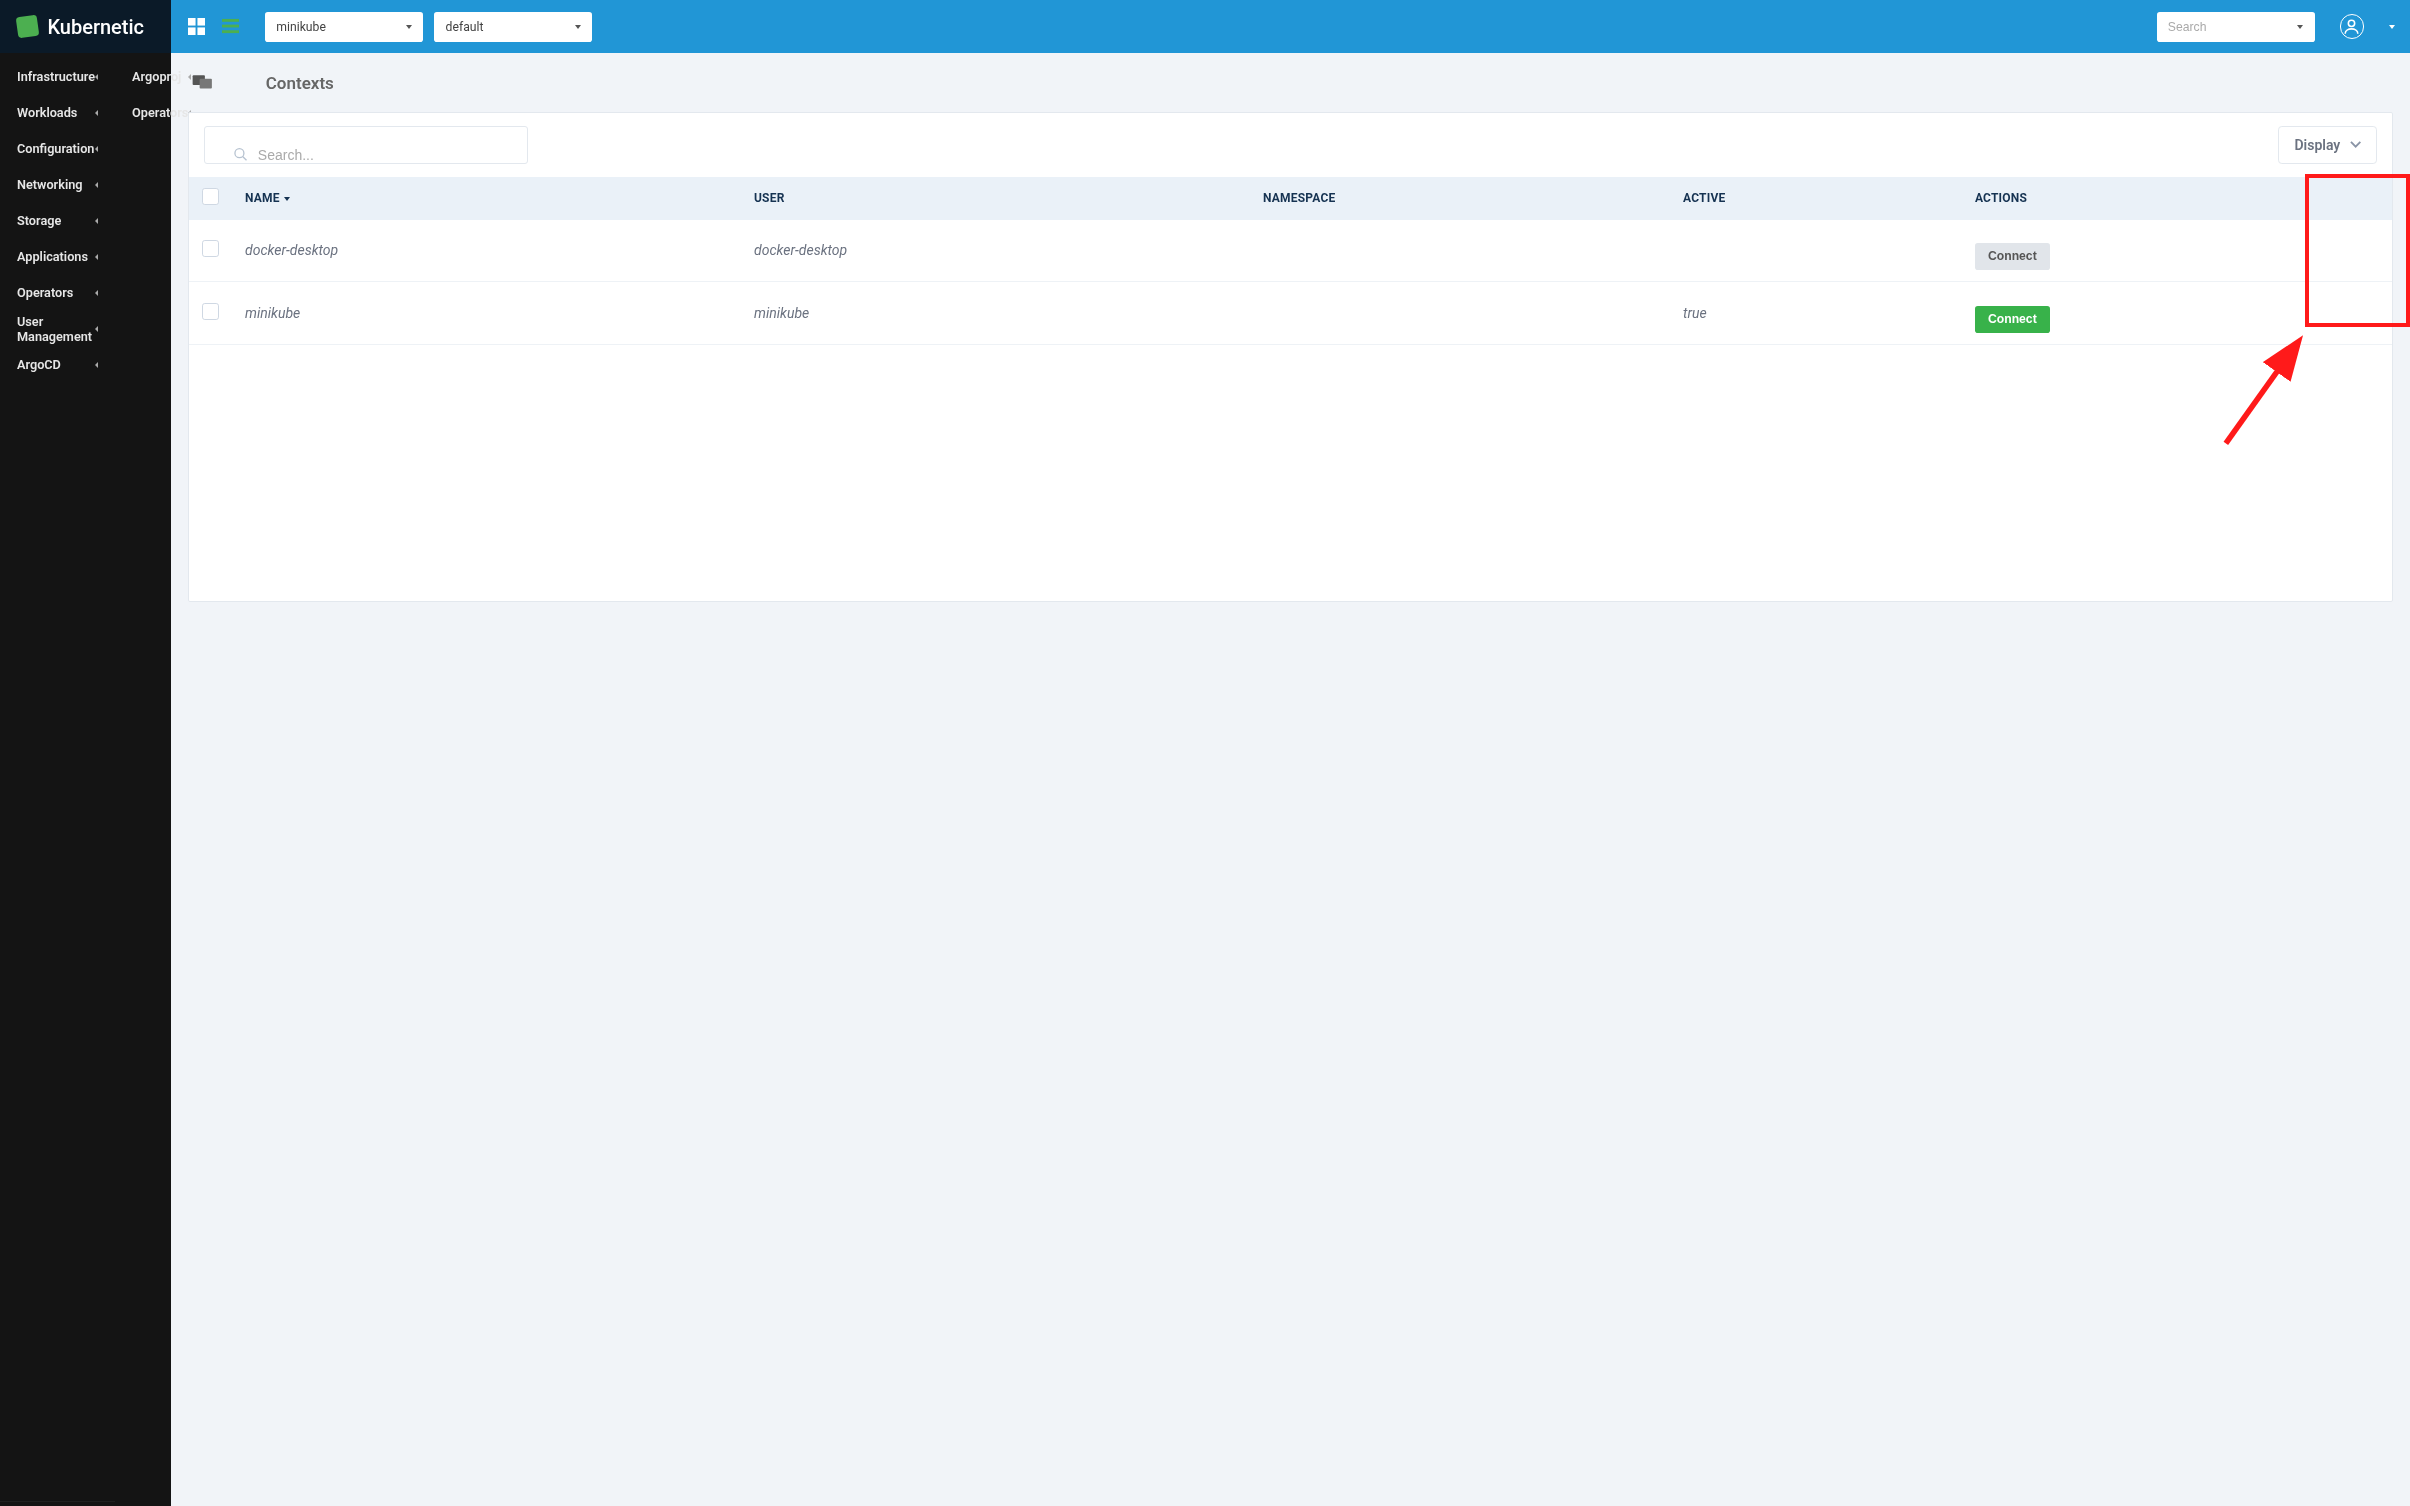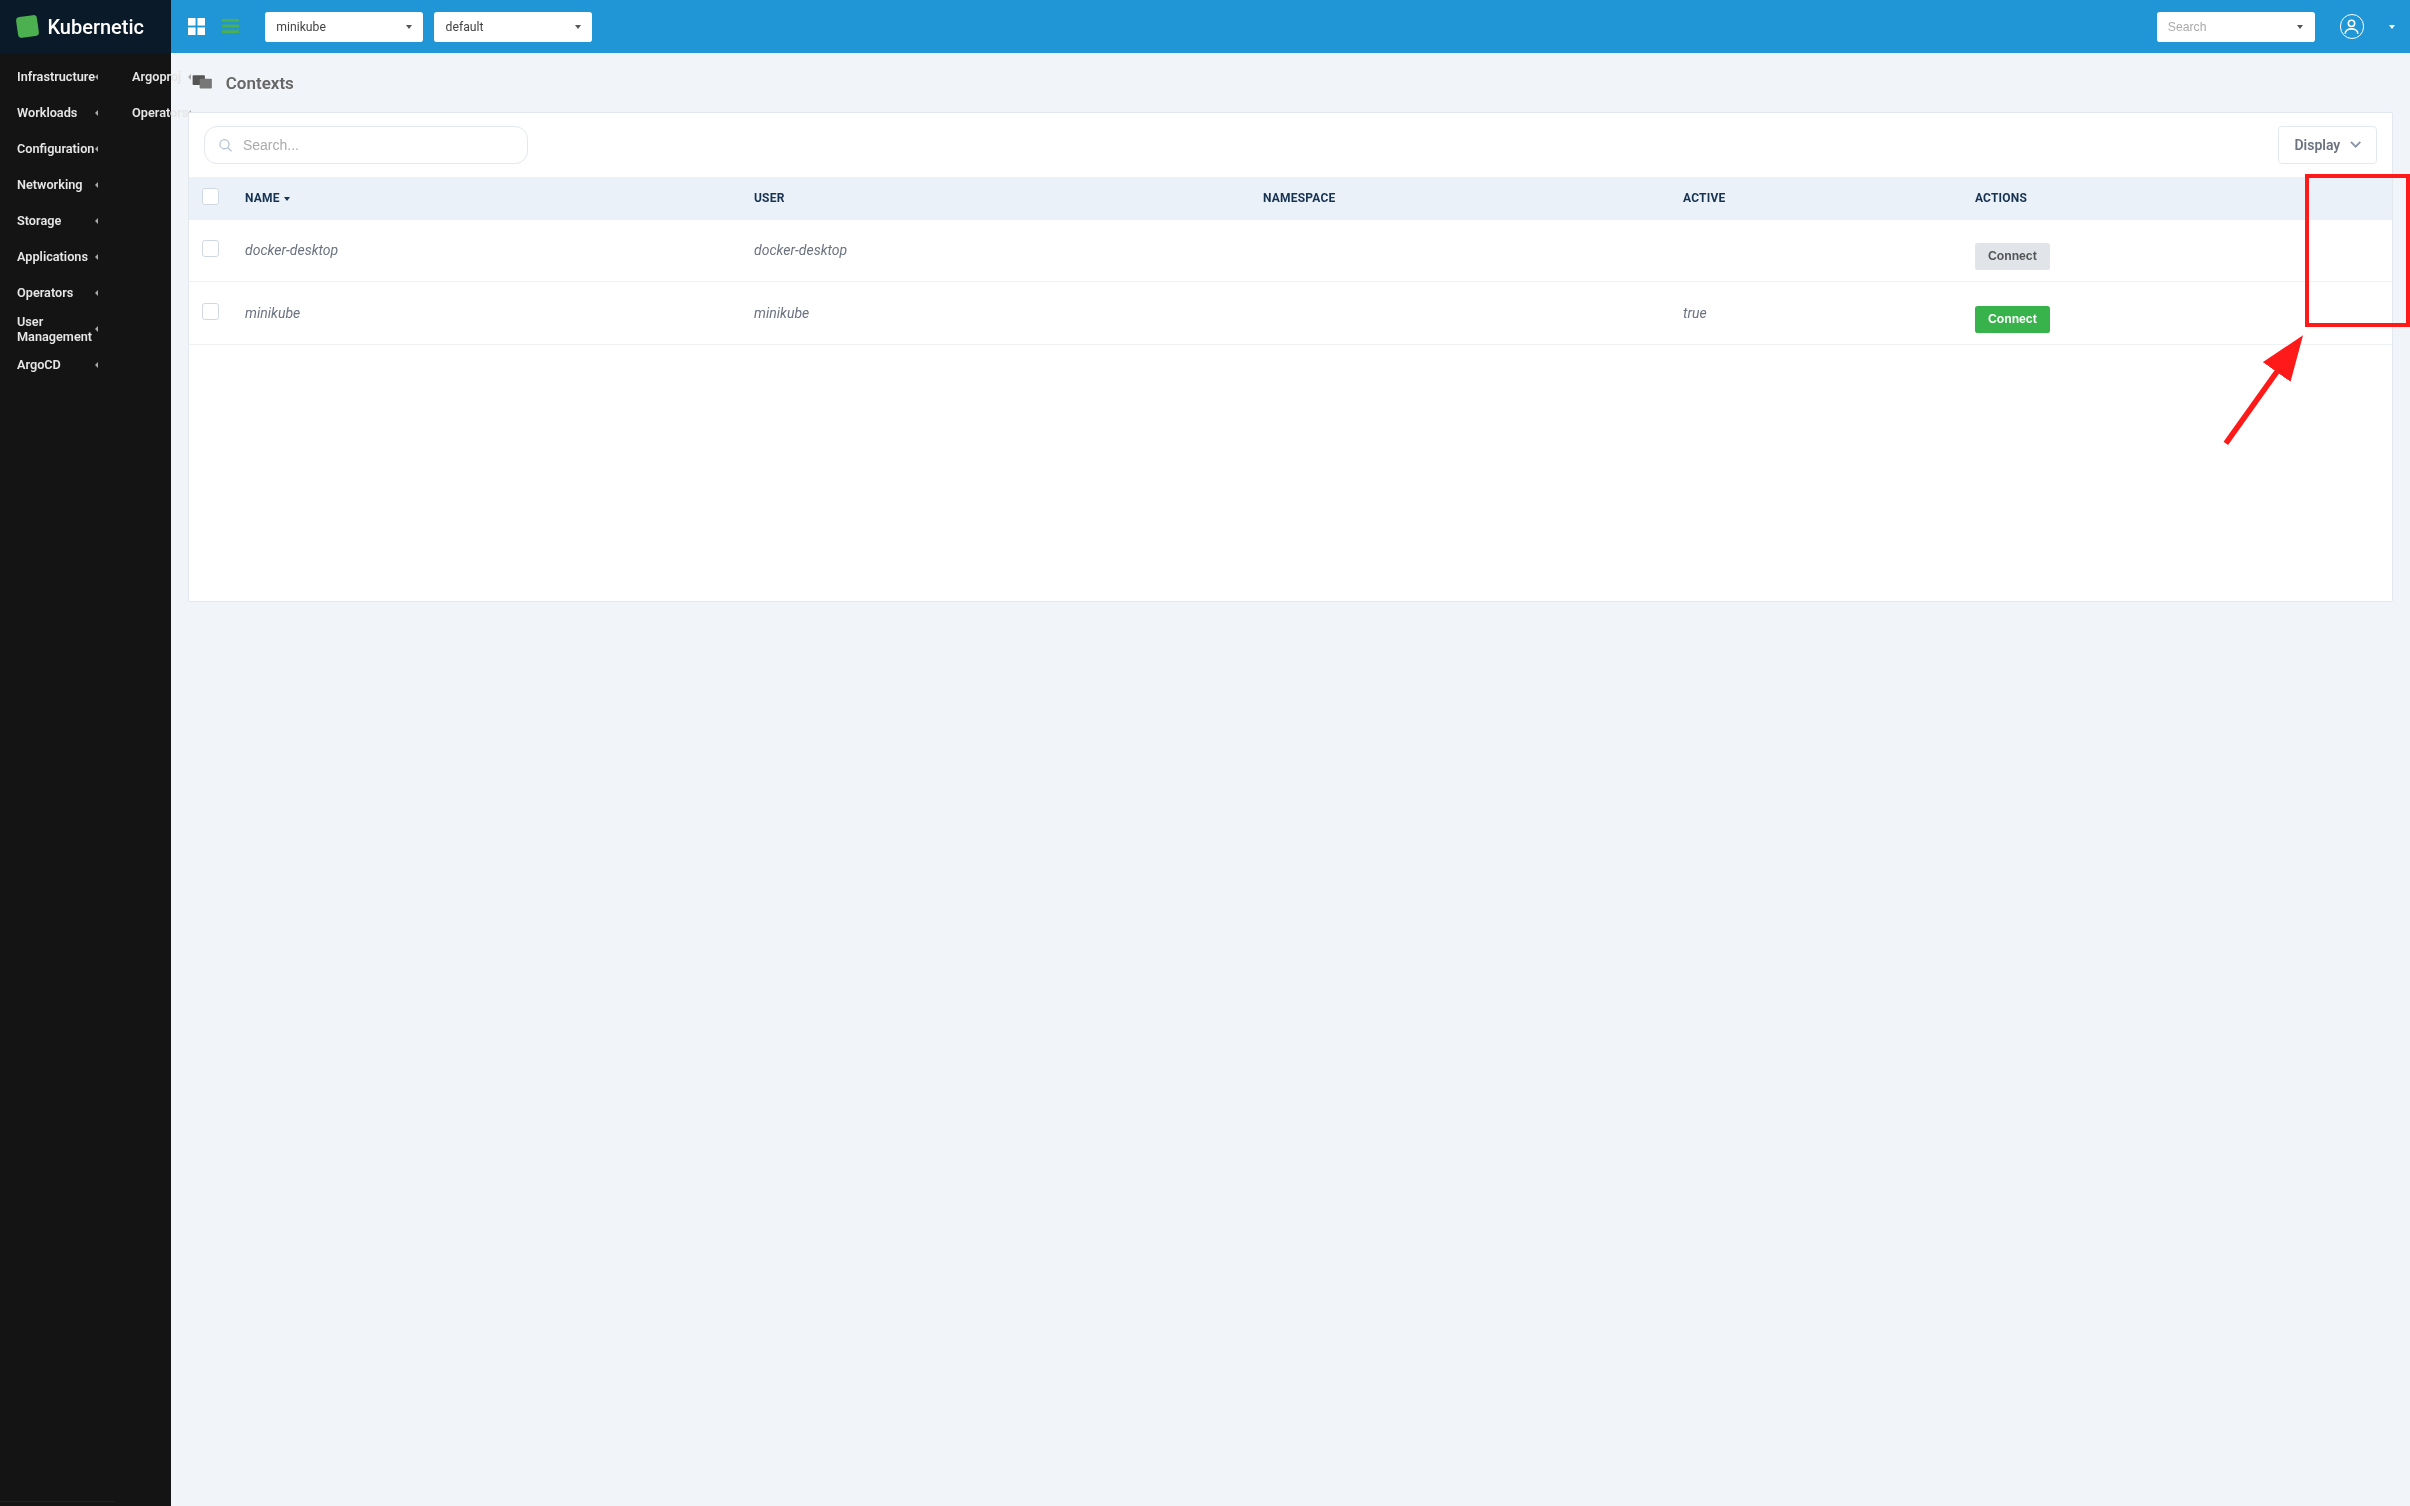--- a/index.html
+++ b/index.html
@@ -108,44 +108,44 @@
     width: 0; height: 0;
     border-top: 3.8px solid transparent;
     border-bottom: 3.8px solid transparent;
     border-right: 3.8px solid #aaa;
   }
 
   
   .main { flex: 1; padding: 17px 17px 19px 17px; position: relative; }
   .page-heading { display: flex; align-items: center; gap: 11.3px; margin-bottom: 17px; padding-left: 1.9px; }
   .page-heading .ctx-icon { color: #666; }
-  .page-title { color: #666; font-size: 17px; font-weight: 600; }
+  .page-title { color: #666; font-size: 17px; font-weight: 600; margin-left: 40px; }
 
   .panel {
     background: #fff;
     border-radius: 1.9px;
     border: 0.9px solid #e3e8ee;
     padding-top: 13px;
     min-height: 490px;
   }
   .panel-top {
     display: flex;
     align-items: center;
     justify-content: space-between;
     padding: 0 15px 13px 15px;
   }
   .search-panel {
     display: flex;
-    align-items: center;
+    align-items: flex-end;
     gap: 9.4px;
     border: 0.9px solid #e3e8ee;
-    border-radius: 13px;
+    border-radius: 3px;
     height: 38px;
     width: 324px;
-    padding: 0 13px;
+    padding: 0 28px;
   }
   .search-panel input {
     border: none; outline: none; font-size: 14px; width: 100%;
   }
   .search-panel input::placeholder { color: #aaa; }
   .display-btn {
     border: 0.9px solid #e3e8ee;
     border-radius: 3.8px;
     height: 38px;
     padding: 0 15px;

